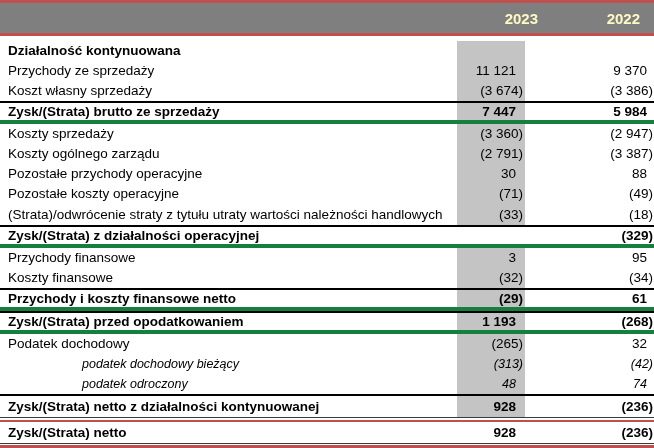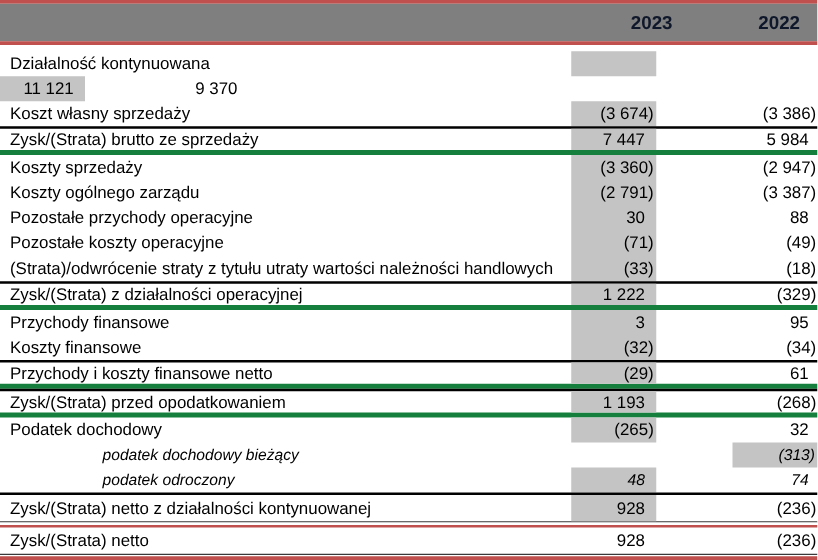--- a/index.html
+++ b/index.html
@@ -11,39 +11,39 @@
   .sheet { width: 654px; height: 448px; display: flex; flex-direction: column; background: #fff; }
 
   
   .rule-red-top    { height: 3px; background: #C0504D; }
   .rule-red-subhdr { height: 3px; background: #C0504D; }
   .rule-double     { height: 4px; border-bottom: 2px solid #C0504D; background: #fff; }
   .rule-bottom     { height: 5px; border-top: 1px solid #3a3a3a; border-bottom: 3px solid #C0504D; background: #fff; }
 
   
   .hdr { height: 30px; background: #7F7F7F; display: flex; align-items: center;
-         color: #0f172a; font-weight: bold; font-size: 15px; }
+         color: #fef9c3; font-weight: bold; font-size: 15px; }
   .hdr .hlbl { flex: 1; }
   .hdr .hy1 { width: 91px;  text-align: right; padding-right: 3px; }
   .hdr .hy2 { width: 113px; text-align: right; padding-right: 14px; }
 
   .spacer { height: 5px; background: #fff; }
 
   
   .row { display: flex; align-items: stretch; height: 20px; font-size: 13.5px; line-height: 1; }
   .row .lbl { flex: 1; padding-left: 8px; display: flex; align-items: center;
               white-space: nowrap; overflow: hidden; }
   .row .num { display: flex; align-items: center; justify-content: flex-end; white-space: nowrap; }
   .row .v1 { width: 68px; background: #C4C4C4; padding-right: 2px; }
   .row .v2 { width: 129px; padding-right: 1px; }
   
   .row .v1.pos { padding-right: 9px; }
   .row .v2.pos { padding-right: 7px; }
 
-  .b { font-weight: normal; }
+  .b { font-weight: bold; }
   .i { font-style: italic; font-size: 12.5px; }
   .i .lbl { padding-left: 38px; margin-left: 44px; }
   .tall { height: 21px; }
 
   
   .t  { height: 23px; border-top: 2px solid #000; border-bottom: 4px solid #15803d; }
   .t2 { height: 24px; border-top: 2px solid #000; border-bottom: 1px solid #3a3a3a; }
 
   
   .netto { height: 21px; }
@@ -64,20 +64,21 @@
   <div class="rule-red-subhdr"></div>
   <div class="spacer"></div>
 
   <div class="row b">
     <div class="lbl">Działalność kontynuowana</div>
     <div class="num v1"></div>
     <div class="num v2"></div>
   </div>
 
   <div class="row">
+    <div class="lbl">Przychody ze sprzedaży</div>
     <div class="num v1 pos">11 121</div>
     <div class="num v2 pos">9 370</div>
   </div>
 
   <div class="row">
     <div class="lbl">Koszt własny sprzedaży</div>
     <div class="num v1">(3 674)</div>
     <div class="num v2">(3 386)</div>
   </div>
 
@@ -112,21 +113,20 @@
   </div>
 
   <div class="row tall">
     <div class="lbl">(Strata)/odwrócenie straty z tytułu utraty wartości należności handlowych</div>
     <div class="num v1">(33)</div>
     <div class="num v2">(18)</div>
   </div>
 
   <div class="row b t">
     <div class="lbl">Zysk/(Strata) z działalności operacyjnej</div>
-    <div class="num v1 pos">1 222</div>
     <div class="num v2">(329)</div>
   </div>
 
   <div class="row">
     <div class="lbl">Przychody finansowe</div>
     <div class="num v1 pos">3</div>
     <div class="num v2 pos">95</div>
   </div>
 
   <div class="row">
@@ -149,20 +149,21 @@
 
   <div class="row">
     <div class="lbl">Podatek dochodowy</div>
     <div class="num v1">(265)</div>
     <div class="num v2 pos">32</div>
   </div>
 
   <div class="row i">
     <div class="lbl">podatek dochodowy bieżący</div>
     <div class="num v1">(313)</div>
+    <div class="num v2">(42)</div>
   </div>
 
   <div class="row i">
     <div class="lbl">podatek odroczony</div>
     <div class="num v1 pos">48</div>
     <div class="num v2 pos">74</div>
   </div>
 
   <div class="row b t2">
     <div class="lbl">Zysk/(Strata) netto z działalności kontynuowanej</div>

